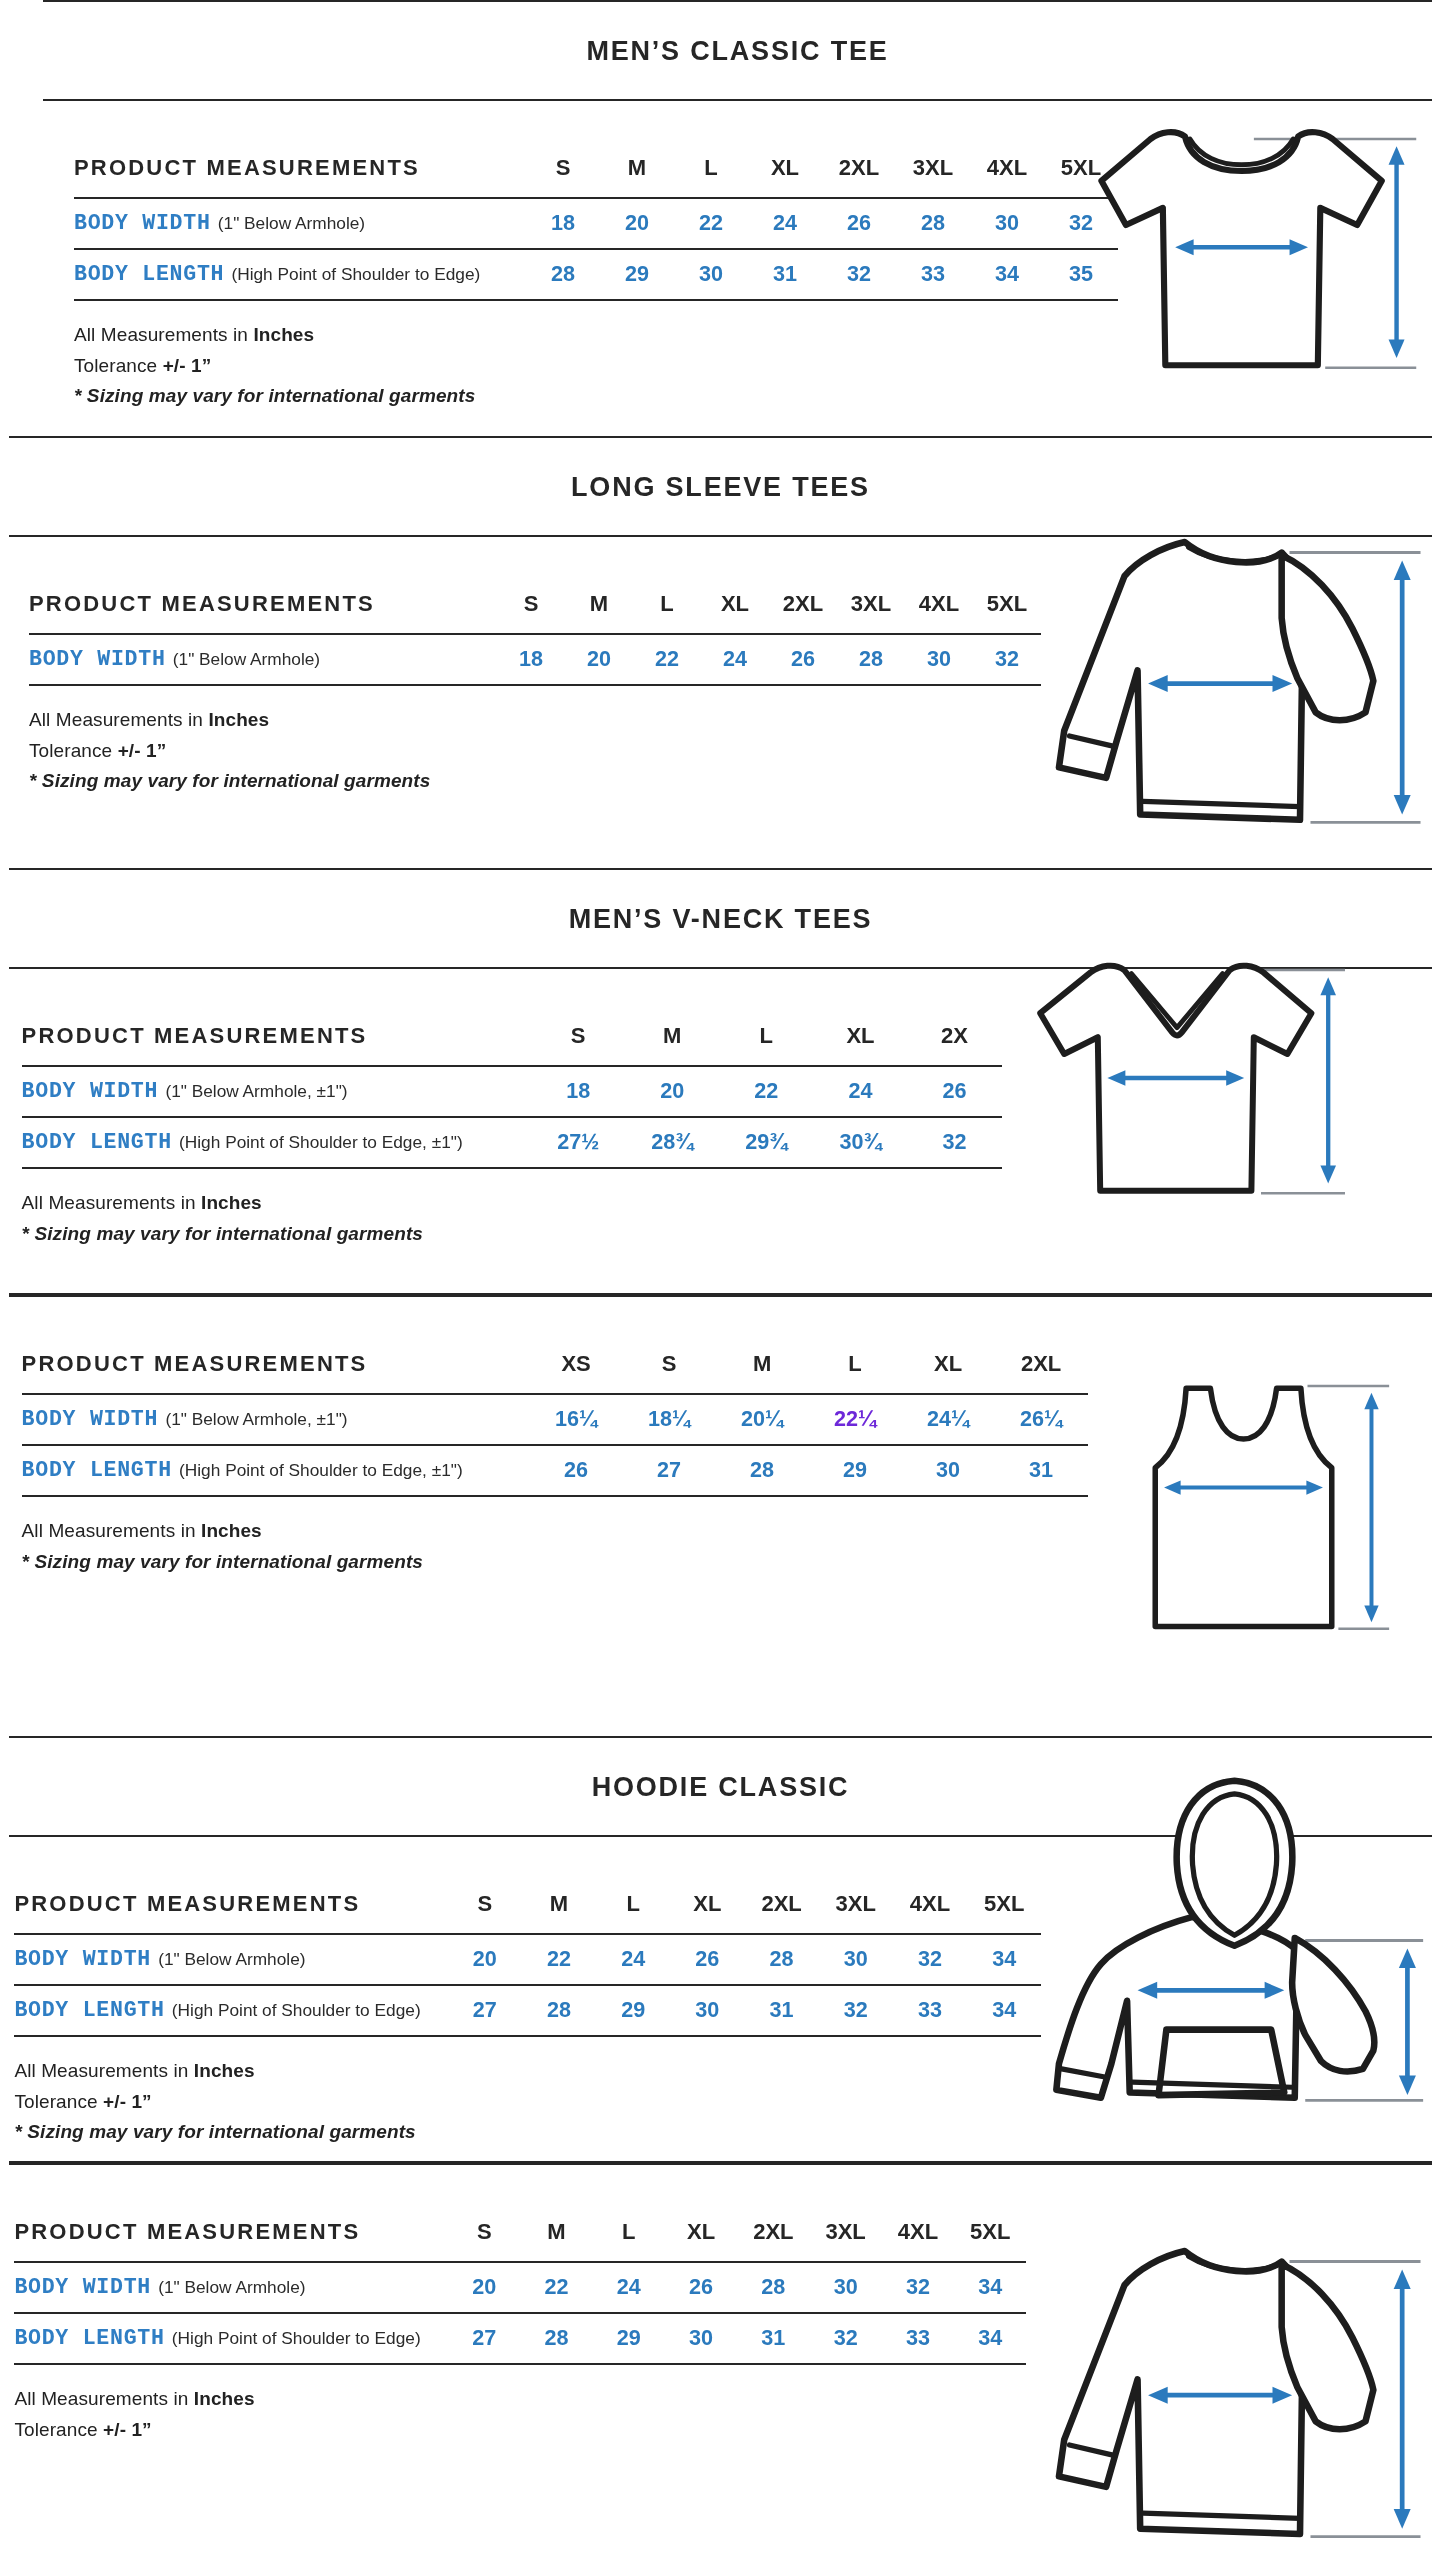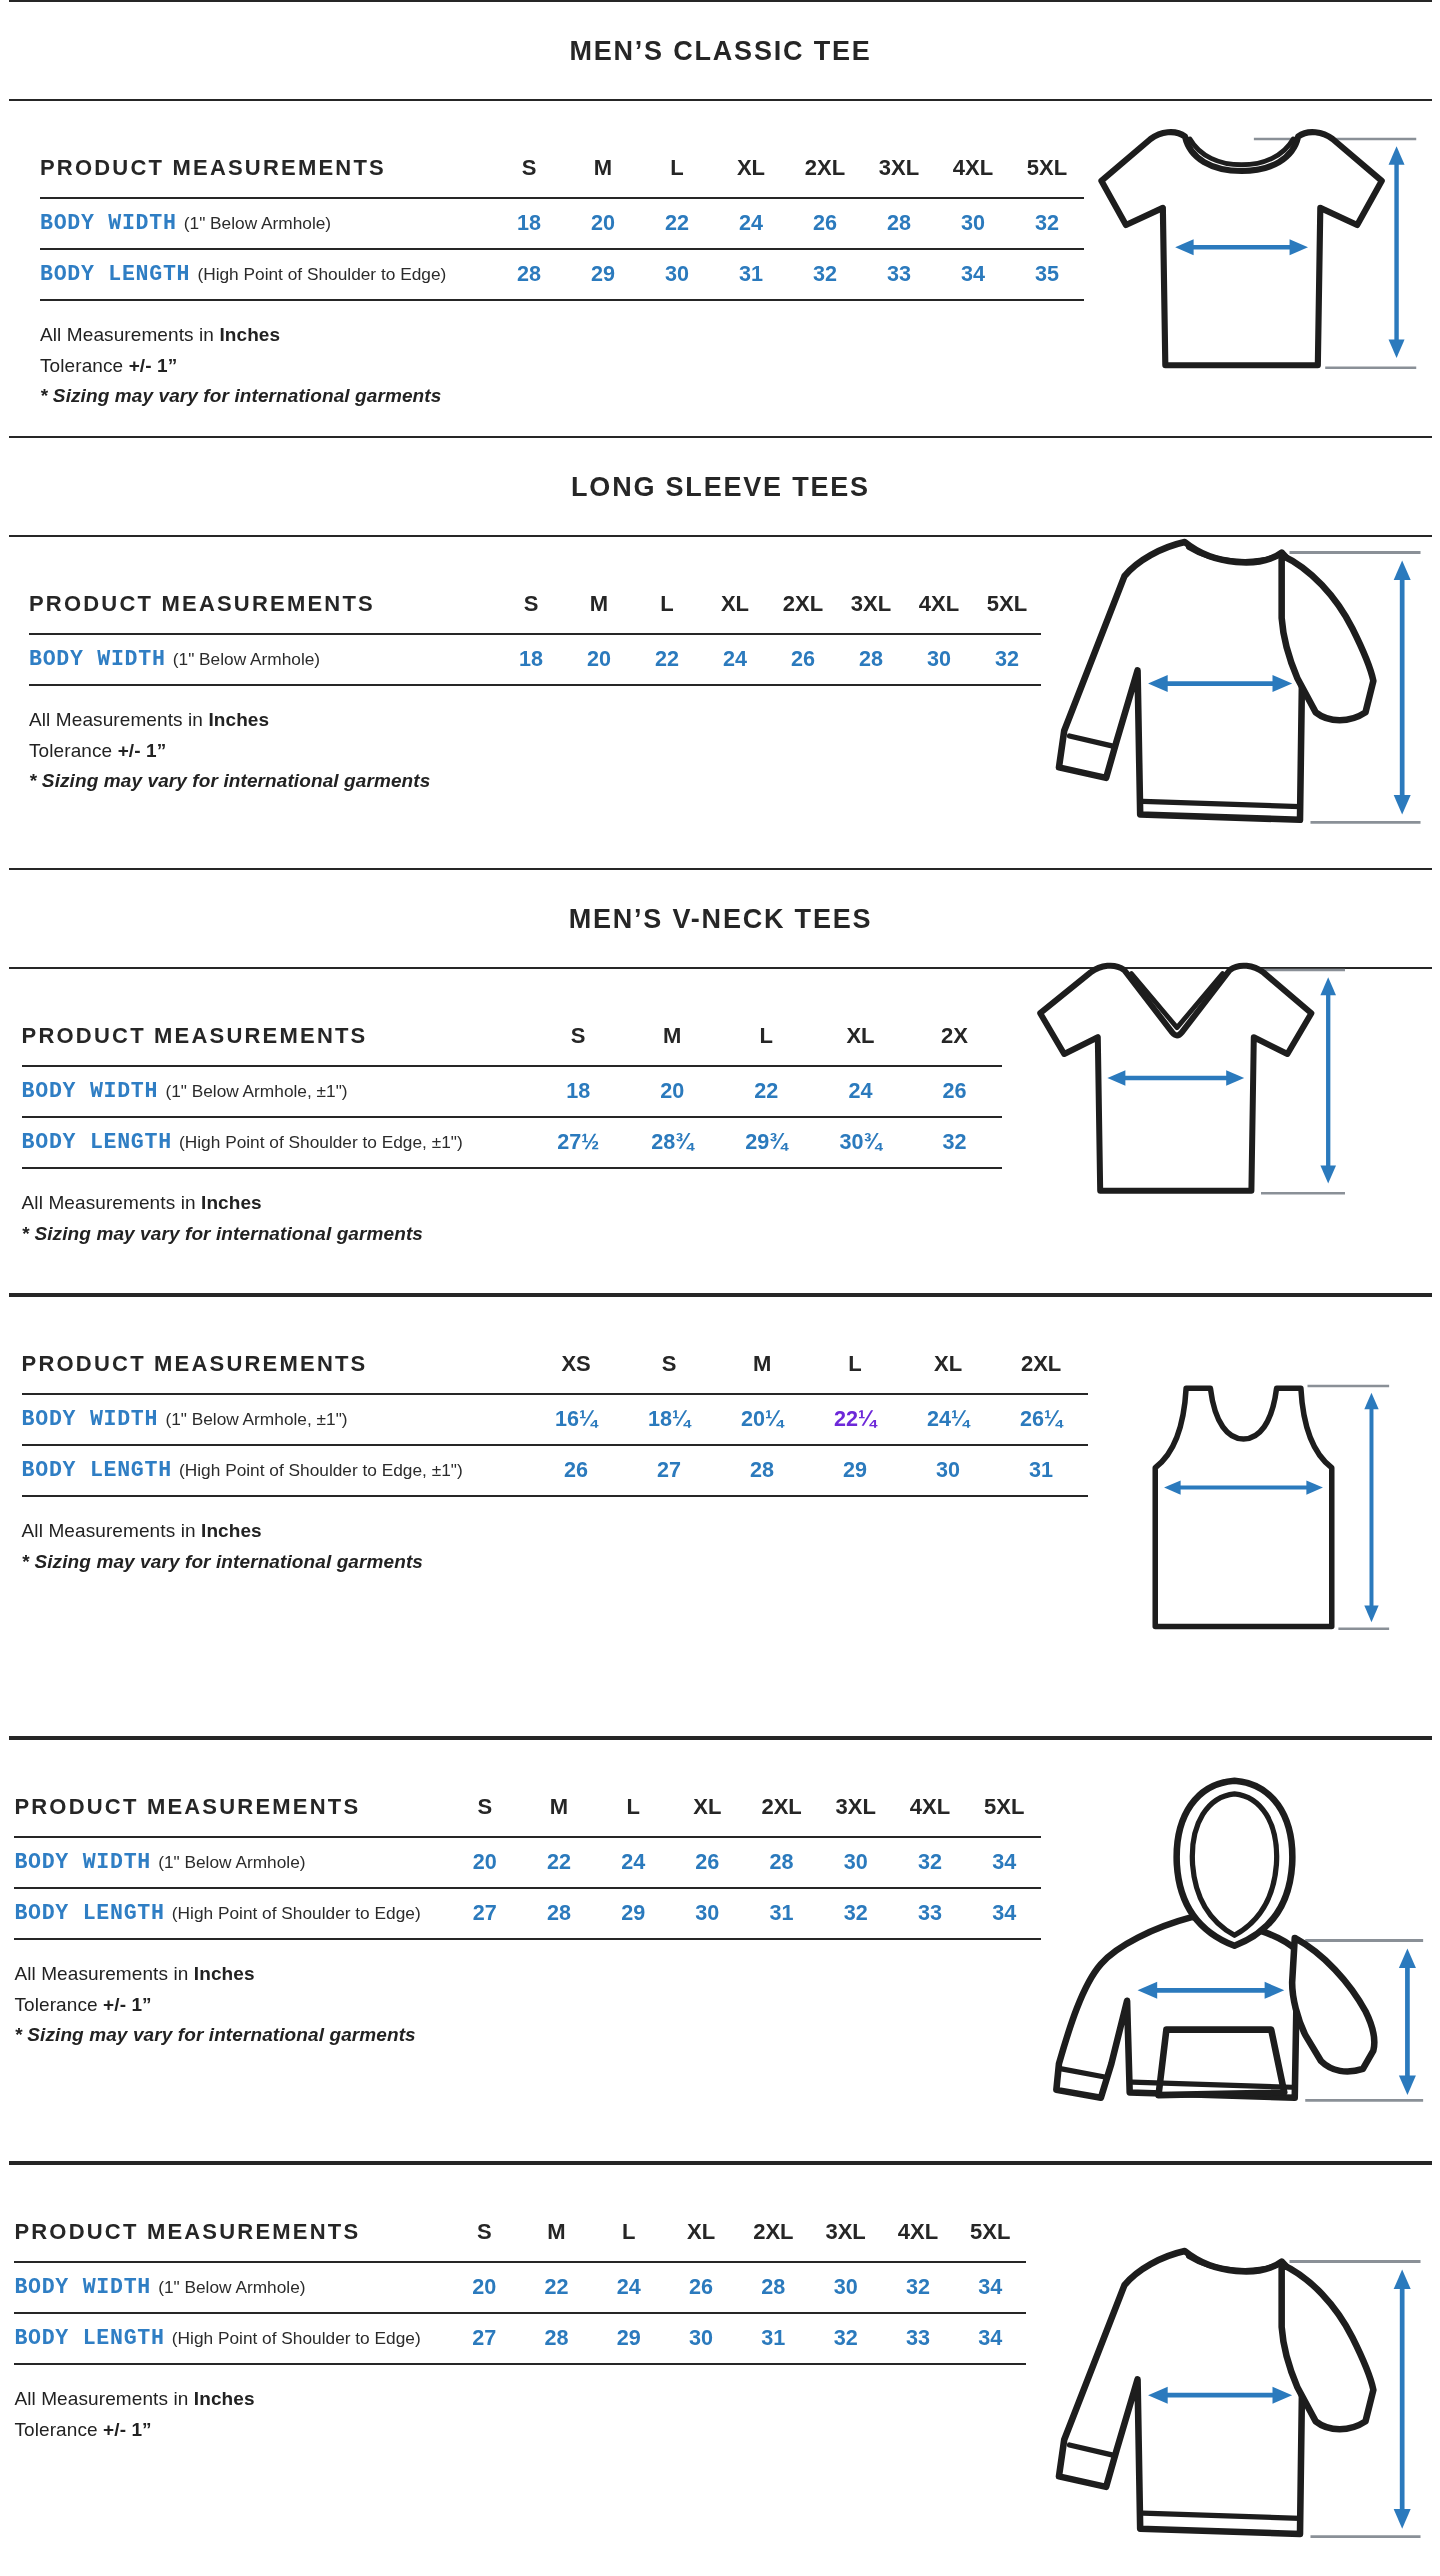--- a/index.html
+++ b/index.html
@@ -33,21 +33,21 @@
   .note{margin-bottom:8.6px;letter-spacing:0.1px;}
   .note .b{font-weight:800;}
   .note.italic{font-style:italic;font-weight:600;}
   .illustration{position:absolute;}
   .illustration svg{display:block;}
 </style>
 </head>
 <body>
 
 <main id="sections">
-  <section class="section" style="height: 436px;">
+  <section class="section" style="height: 436px; padding-left: 34px;">
     <div class="rule"></div>
     <h2 class="title">MEN’S CLASSIC TEE</h2>
     <div class="rule"></div>
     <div class="content">
       <table style="margin-left: 40px; width: 1040px;">
         <colgroup>
             <col style="width: 452px;">
             <col style="width: 74px;">
             <col style="width: 74px;">
             <col style="width: 74px;">
@@ -327,20 +327,21 @@
 <line x1="266" y1="39" x2="266" y2="221" stroke="#2b7abd" stroke-width="3.6"></line>
 <polygon points="266,26 259.5,41 272.5,41" fill="#2b7abd"></polygon>
 <polygon points="266,234 259.5,219 272.5,219" fill="#2b7abd"></polygon>
           </g>
         </svg>
       </div>
   </section>
 
   <section class="section" style="height: 425px;">
     <div class="rule"></div>
+    <h2 class="title">HOODIE CLASSIC</h2>
     <div class="rule"></div>
     <div class="content">
       <table style="margin-left: 14.4px; width: 1027px;">
         <colgroup>
             <col style="width: 432px;">
             <col style="width: 74px;">
             <col style="width: 74px;">
             <col style="width: 74px;">
             <col style="width: 74px;">
             <col style="width: 74px;">

